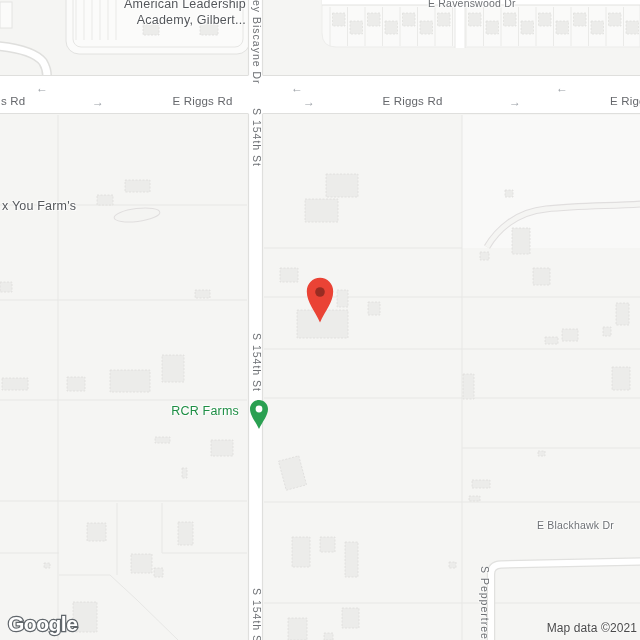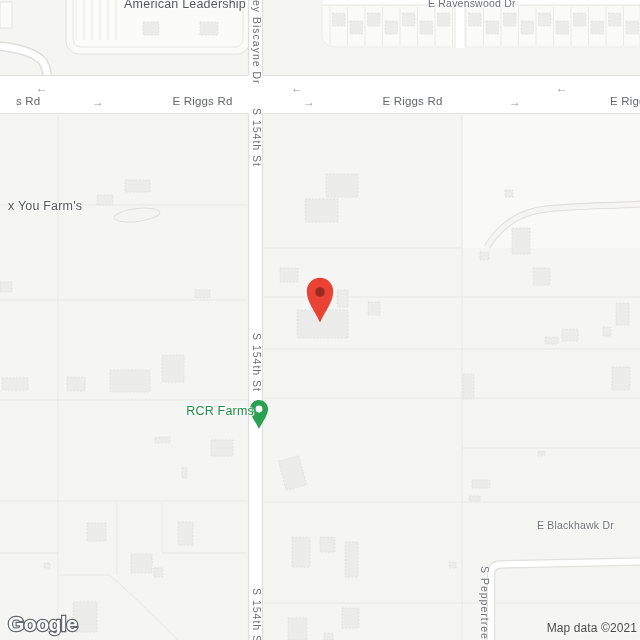--- a/index.html
+++ b/index.html
@@ -195,45 +195,46 @@
     </g>
 
     <g>
       <path d="M320,322.5 C315,311 306.8,302.5 306.8,291.5 C306.8,283.6 312.6,277.8 320,277.8 C327.4,277.8 333.2,283.6 333.2,291.5 C333.2,302.5 325,311 320,322.5 Z" fill="#ea4335"></path>
       <circle cx="320" cy="292" r="4.8" opacity="0.9" fill="#8f2a20"></circle>
     </g>
   </svg>
 
   <div class="lbl area right" style="left:58px;top:-3px;width:188px;">
     <div>American Leadership</div>
+    <div>Academy, Gilbert...</div>
   </div>
 
   <div class="lbl" style="left:428px;top:-3px;">E Ravenswood Dr</div>
 
-  <div class="lbl rd" style="left:16px;top:95px;">s Rd</div>
+  <div class="lbl rd" style="left:1px;top:95px;">s Rd</div>
   <div class="lbl rd" style="left:160px;top:95px;width:85px;text-align:center;">E Riggs Rd</div>
   <div class="lbl rd" style="left:370px;top:95px;width:85px;text-align:center;">E Riggs Rd</div>
   <div class="lbl rd" style="left:610px;top:95px;">E Riggs</div>
 
   <div class="arrow" style="left:36px;top:82px;">←</div>
   <div class="arrow" style="left:291px;top:82px;">←</div>
   <div class="arrow" style="left:556px;top:82px;">←</div>
   <div class="arrow" style="left:92px;top:96px;">→</div>
   <div class="arrow" style="left:303px;top:96px;">→</div>
   <div class="arrow" style="left:509px;top:96px;">→</div>
 
   <div class="vlbl" style="left:263px;top:0px;">ey Biscayne Dr</div>
   <div class="vlbl" style="left:263px;top:108px;">S 154th St</div>
   <div class="vlbl" style="left:263px;top:333px;">S 154th St</div>
   <div class="vlbl" style="left:263px;top:588px;">S 154th St</div>
   <div class="vlbl" style="left:491px;top:566px;">S Peppertree D</div>
 
-  <div class="lbl area" style="left:8px;top:199px;">x You Farm's</div>
-
-  <div class="lbl green right" style="left:149px;top:404px;width:105px;">RCR Farms</div>
+  <div class="lbl area" style="left:2px;top:199px;">x You Farm's</div>
+
+  <div class="lbl green right" style="left:134px;top:404px;width:105px;">RCR Farms</div>
 
   <div class="lbl" style="left:537px;top:519px;">E Blackhawk Dr</div>
 
   <svg class="logo-svg" width="86" height="30">
     <text x="4" y="23" fill="#ffffff" stroke="#60666b" stroke-width="2.4" paint-order="stroke">Google</text>
   </svg>
 
   <div class="attr" style="right:3px;top:621px;">Map data ©2021</div>
 </div>
 

